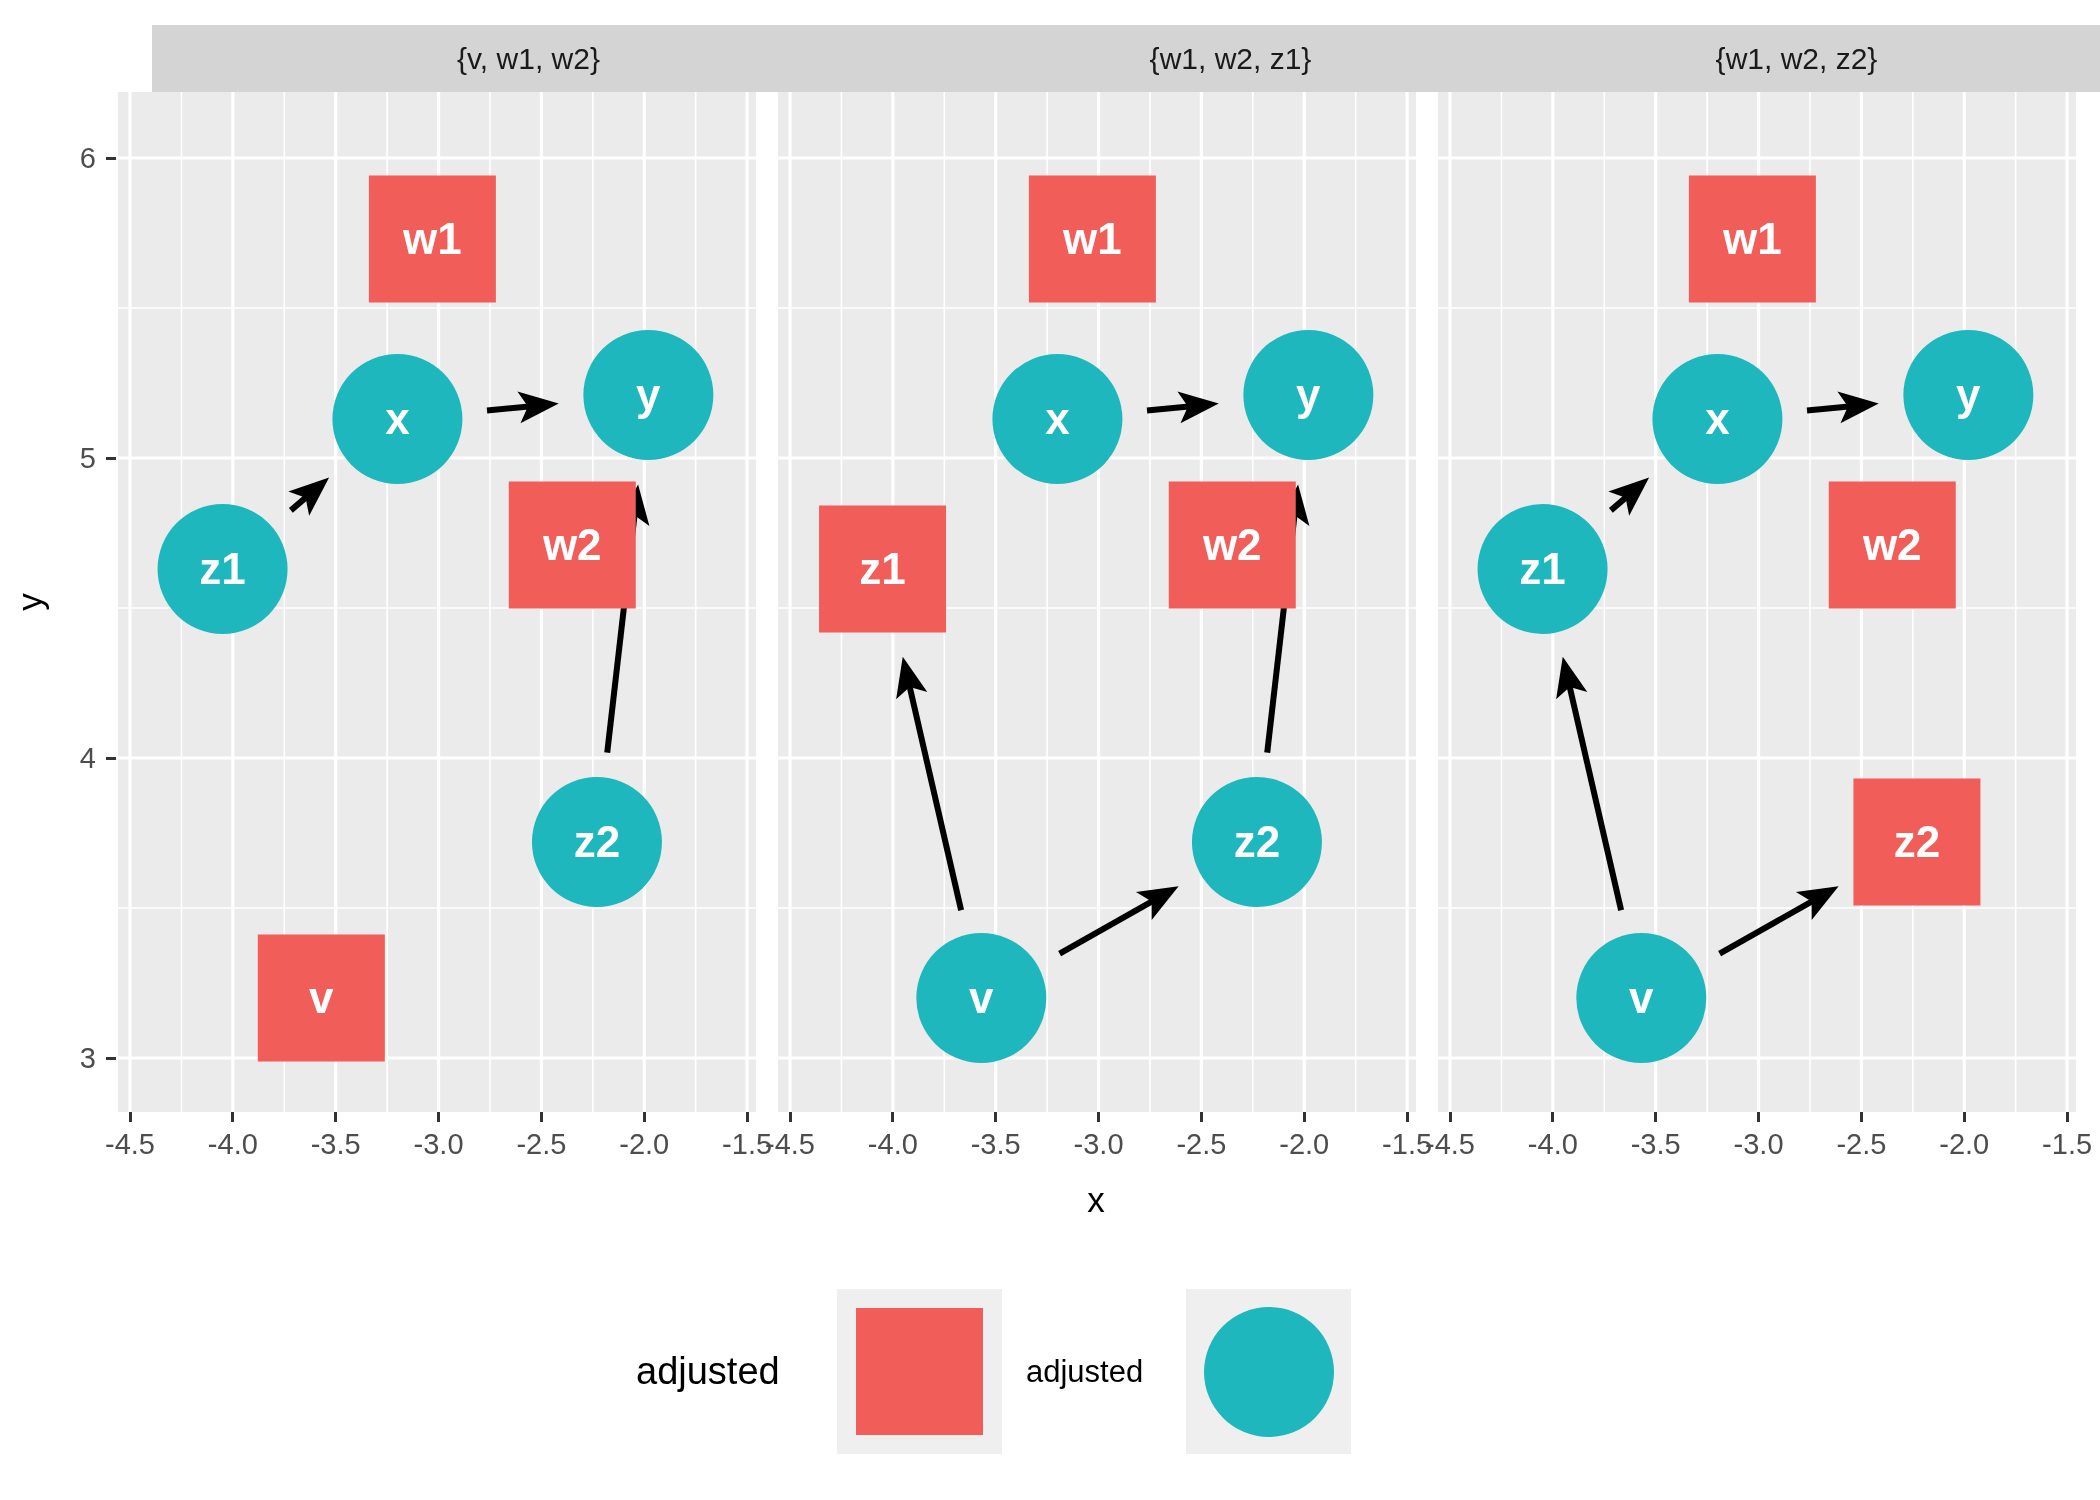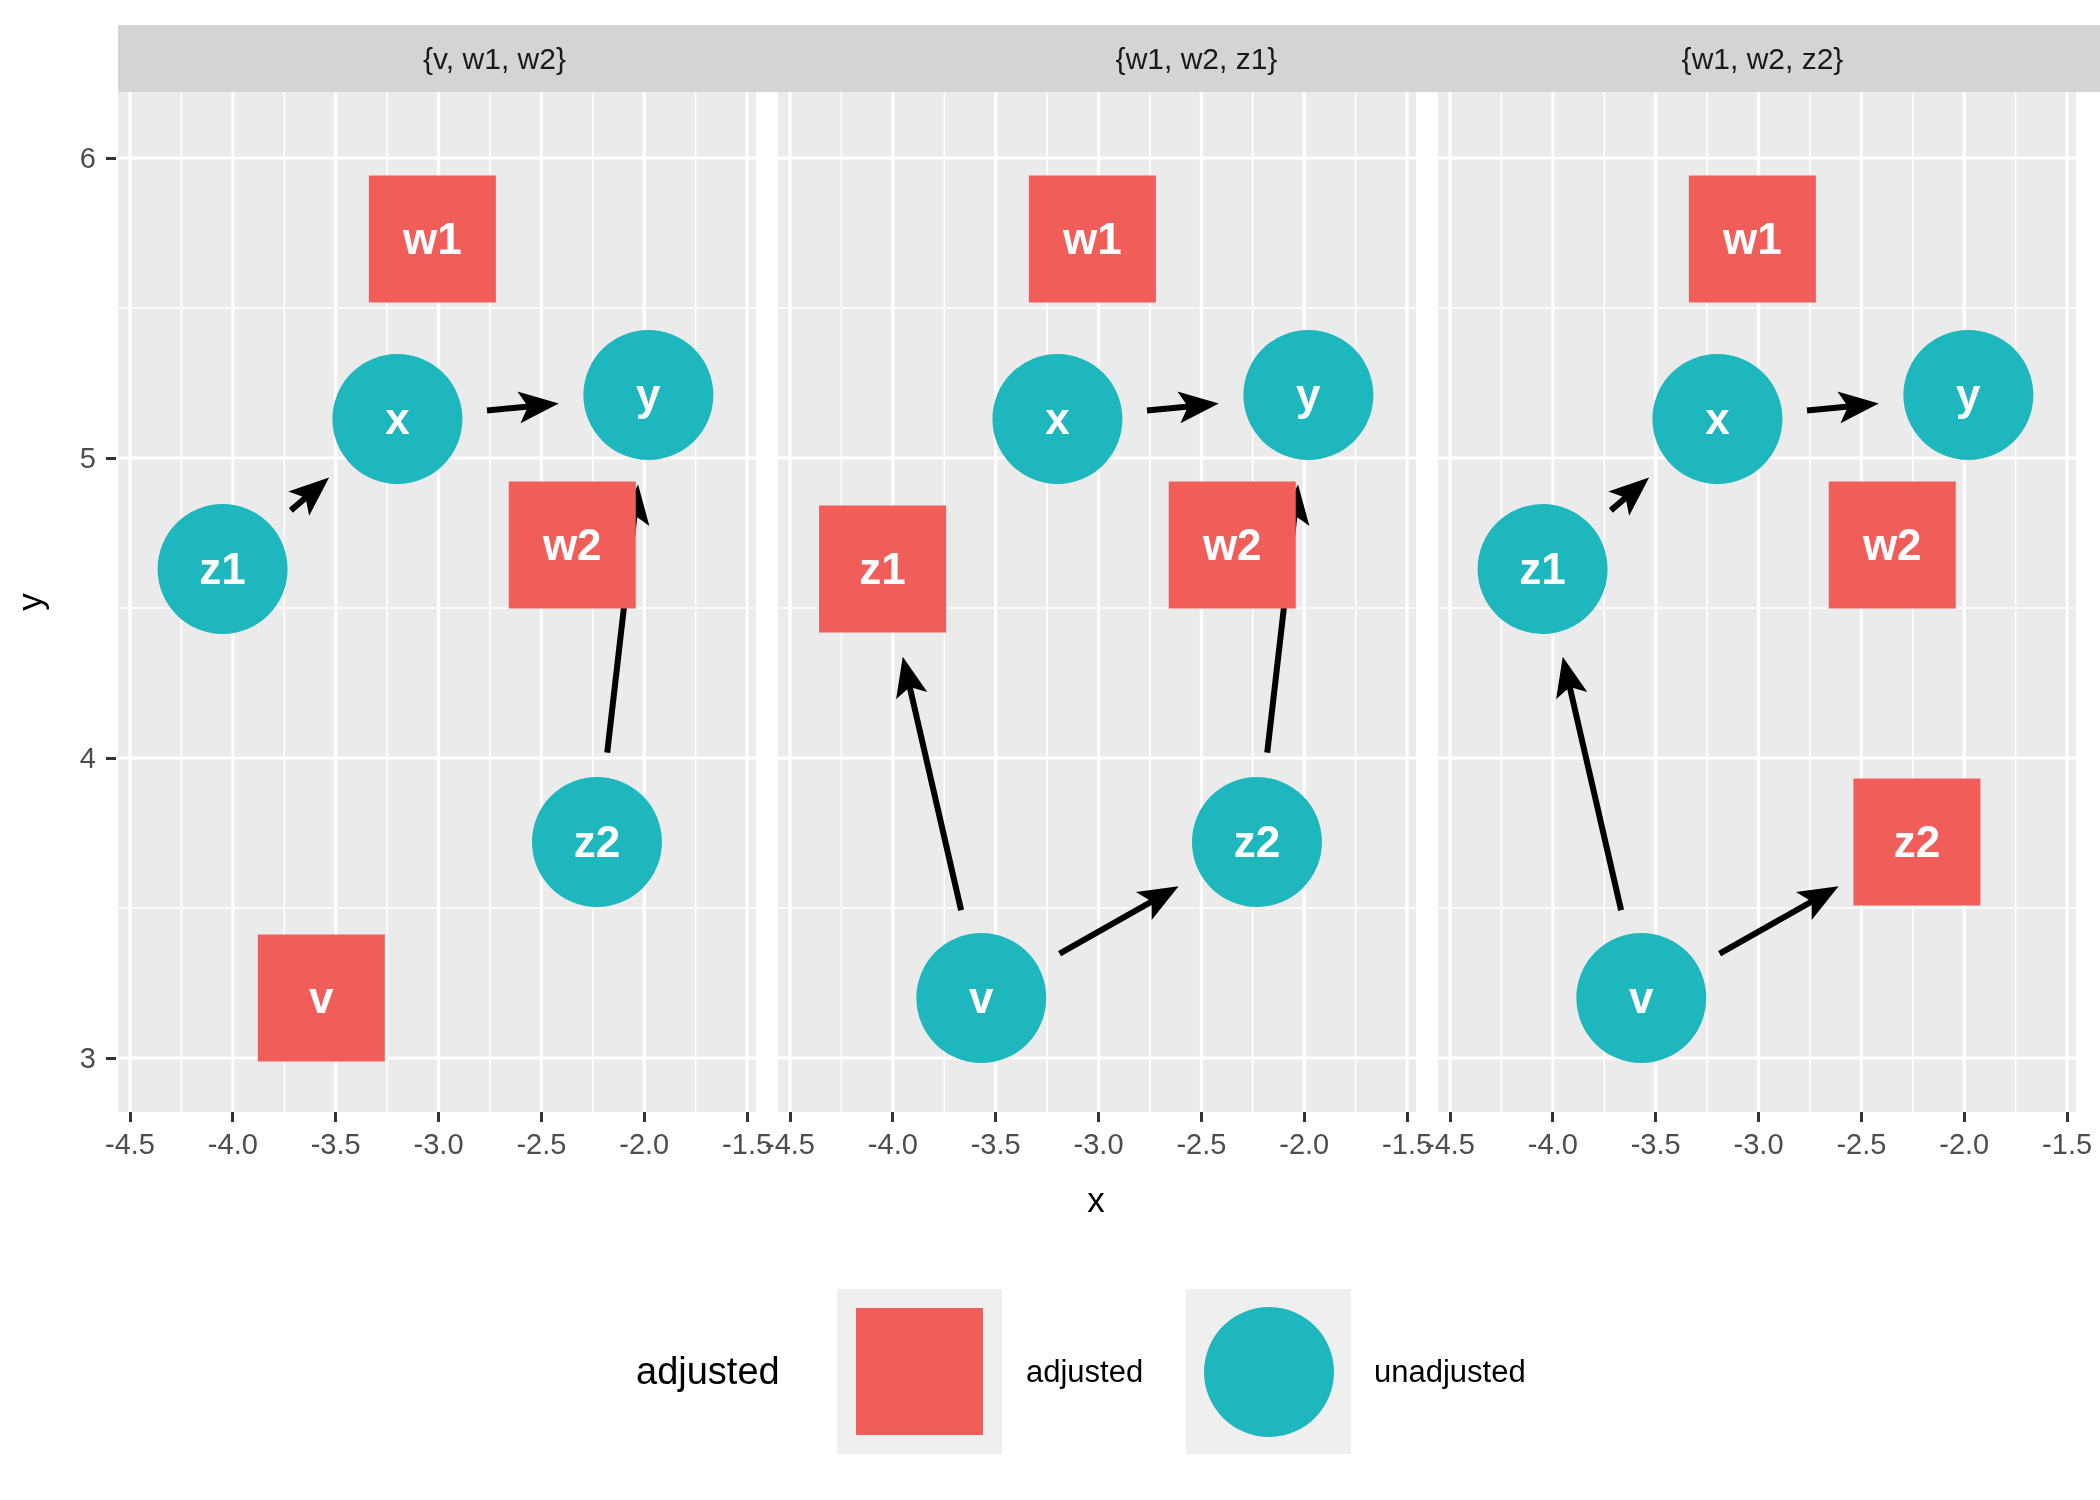--- a/index.html
+++ b/index.html
@@ -1,19 +1,19 @@
 <!DOCTYPE html>
 <html><head>
 <meta charset="utf-8">
 <style>
   html,body{margin:0;padding:0;background:#ffffff;}
   #fig{position:relative;width:2100px;height:1500px;background:#ffffff;
        font-family:"Liberation Sans", sans-serif;overflow:hidden;}
   .strip{position:absolute;top:25px;width:753px;height:67px;background:#D4D4D4;
-         display:flex;align-items:center;justify-content:center;}
+         display:flex;align-items:center;justify-content:center;margin-left:34px;}
   .strip span{font-size:30px;color:#1A1A1A;}
   .strip1{left:118px}.strip2{left:820px}.strip3{left:1386px}
   .panel-svg{position:absolute;top:92px;}
   .axis-title{position:absolute;color:#000;font-size:35px;text-align:center;}
   #x-title{left:1046px;width:100px;top:1178px;height:44px;line-height:44px;}
   #y-title{left:8px;width:44px;top:558px;height:88px;line-height:88px;
            transform:rotate(-90deg);}
   .tick-label{position:absolute;color:#4D4D4D;font-size:29px;}
   .x-tick-label{width:100px;text-align:center;top:1126px;height:36px;line-height:36px;}
   .y-tick-label{left:30px;width:66px;text-align:right;height:40px;line-height:40px;}
@@ -50,21 +50,20 @@
   <div class="legend-title">adjusted</div>
 
   <div id="legend-key-1" class="legend-key" style="background: rgb(239, 239, 239);">
     <div class="key-square" style="background: rgb(241, 93, 89);"></div>
   </div>
   <div id="legend-label-1" class="legend-label">adjusted</div>
 
   <div id="legend-key-2" class="legend-key" style="background: rgb(239, 239, 239);">
     <div class="key-circle" style="background: rgb(29, 183, 189);"></div>
   </div>
-  <div id="legend-label-2" class="legend-label">unadjusted</div>
 
 <svg width="638" height="1020" style="position:absolute;left:118px;top:92px;" class="panel-svg">
       <rect x="0" y="0" width="638" height="1020" fill="#EBEBEB"></rect>
       <line x1="63.425" y1="0" x2="63.425" y2="1020" stroke="#FFFFFF" stroke-width="1.6"></line>
       <line x1="166.27499999999998" y1="0" x2="166.27499999999998" y2="1020" stroke="#FFFFFF" stroke-width="1.6"></line>
       <line x1="269.125" y1="0" x2="269.125" y2="1020" stroke="#FFFFFF" stroke-width="1.6"></line>
       <line x1="371.97499999999997" y1="0" x2="371.97499999999997" y2="1020" stroke="#FFFFFF" stroke-width="1.6"></line>
       <line x1="474.825" y1="0" x2="474.825" y2="1020" stroke="#FFFFFF" stroke-width="1.6"></line>
       <line x1="577.675" y1="0" x2="577.675" y2="1020" stroke="#FFFFFF" stroke-width="1.6"></line>
       <line x1="0" y1="216" x2="638" y2="216" stroke="#FFFFFF" stroke-width="1.6"></line>

